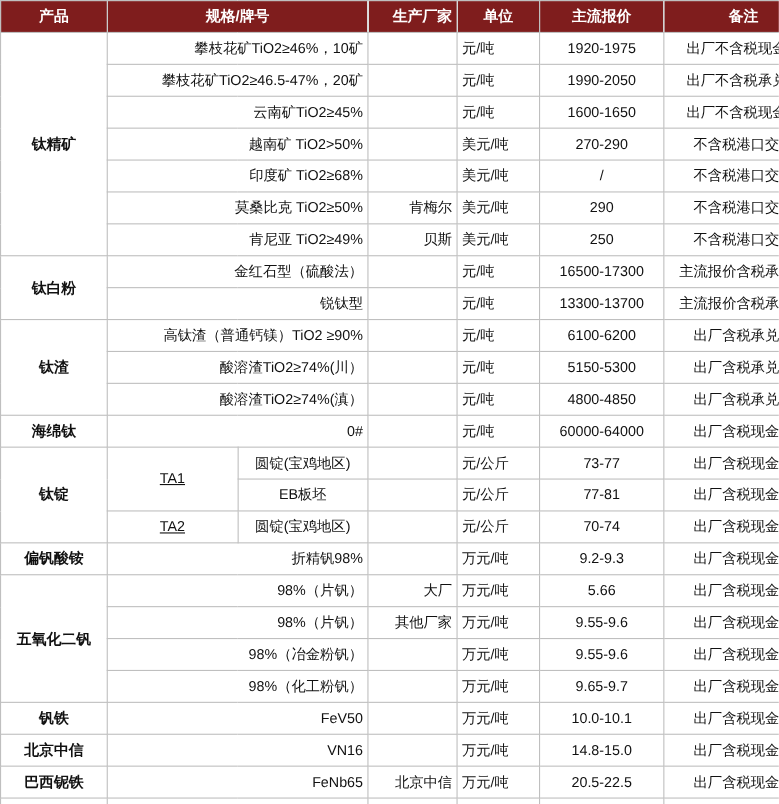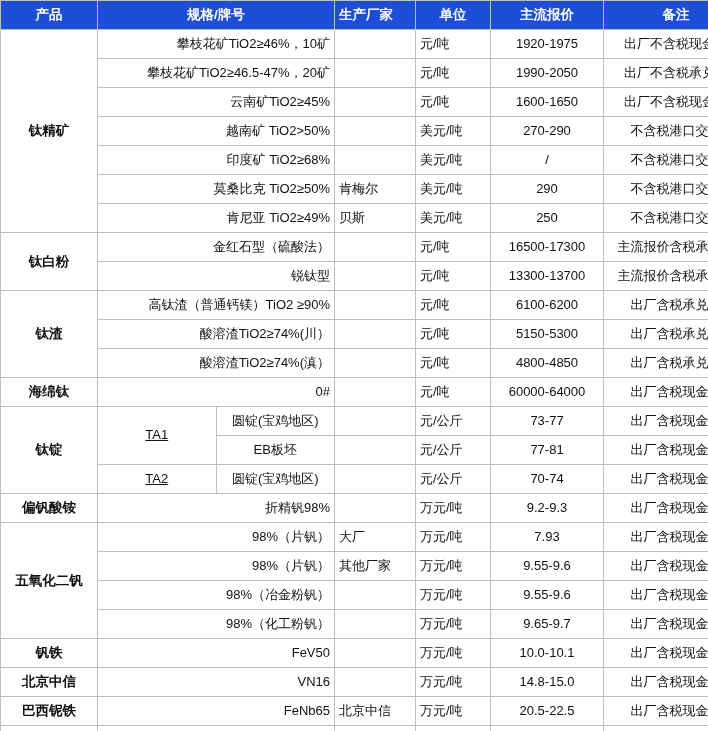--- a/index.html
+++ b/index.html
@@ -18,31 +18,31 @@
   #price-table td,#price-table th{
     border:1px solid #bfbfbf;
     padding:0 4px;
     height:28px;
     line-height:1.15;
     vertical-align:middle;
     overflow:hidden;
     white-space:nowrap;
   }
   thead th{
-    background:#1d4ed8;
+    background:#7f1d1d;
     color:#ffffff;
     font-weight:bold;
     text-align:center;
     border:1px solid #19a9e8;
     font-size:13.5px;
     height:30px;
   }
   .c-prod{width:88px;text-align:center;font-weight:bold;font-size:13.5px;}
   .c-spec{text-align:right;padding-left:6px;}
-  .c-maker{width:72px;text-align:left;}
+  .c-maker{width:72px;text-align:right;}
   .c-unit{width:66px;}
   .c-price{width:104px;text-align:center;margin-top:47px;}
   .c-note{width:136px;text-align:center;}
   .spec-merge{width:228px;}
   .spec-left{width:74px;text-align:center;padding-left:6px;text-decoration:underline;}
   .spec-right{width:154px;text-align:center;padding-left:6px;}
 </style>
 </head>
 <body>
 
@@ -183,21 +183,21 @@
         <td class="c-maker"></td>
         <td class="c-unit">万元/吨</td>
         <td class="c-price">9.2-9.3</td>
         <td class="c-note">出厂含税现金价</td>
       </tr>
       <tr>
         <td class="c-prod" rowspan="4">五氧化二钒</td>
         <td class="c-spec spec-merge" colspan="2">98%（片钒）</td>
         <td class="c-maker">大厂</td>
         <td class="c-unit">万元/吨</td>
-        <td class="c-price">7.93</td>
+        <td class="c-price">5.66</td>
         <td class="c-note">出厂含税现金价</td>
       </tr>
       <tr>
         <td class="c-spec spec-merge" colspan="2">98%（片钒）</td>
         <td class="c-maker">其他厂家</td>
         <td class="c-unit">万元/吨</td>
         <td class="c-price">9.55-9.6</td>
         <td class="c-note">出厂含税现金价</td>
       </tr>
       <tr>

